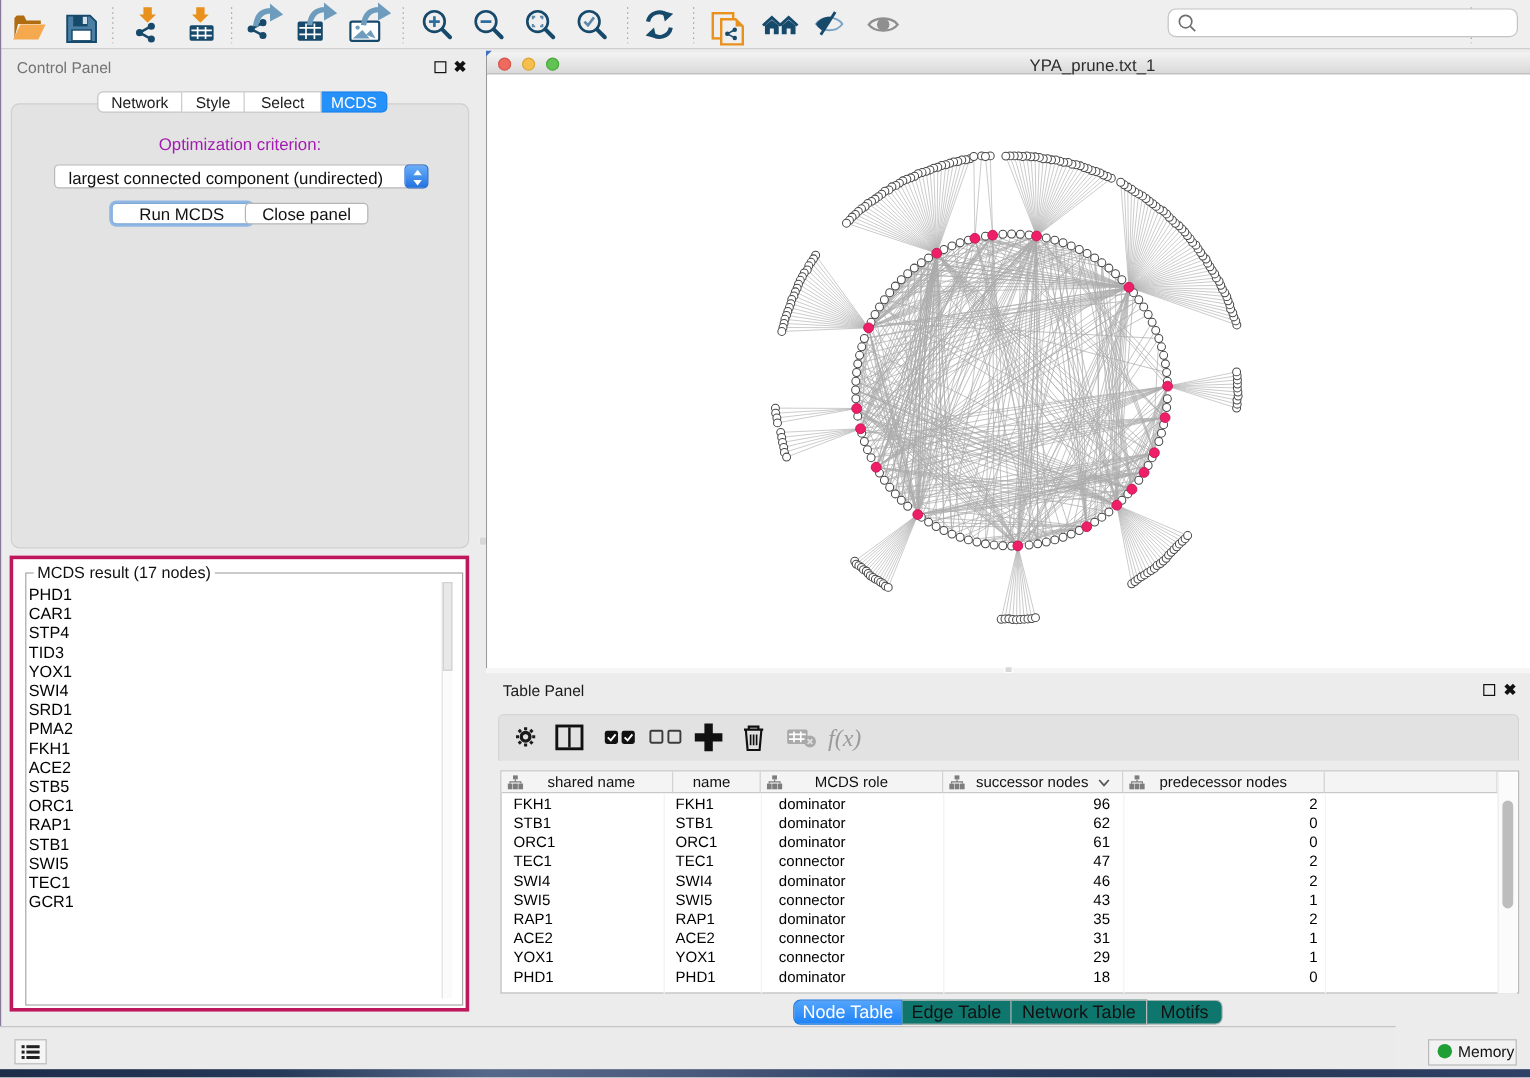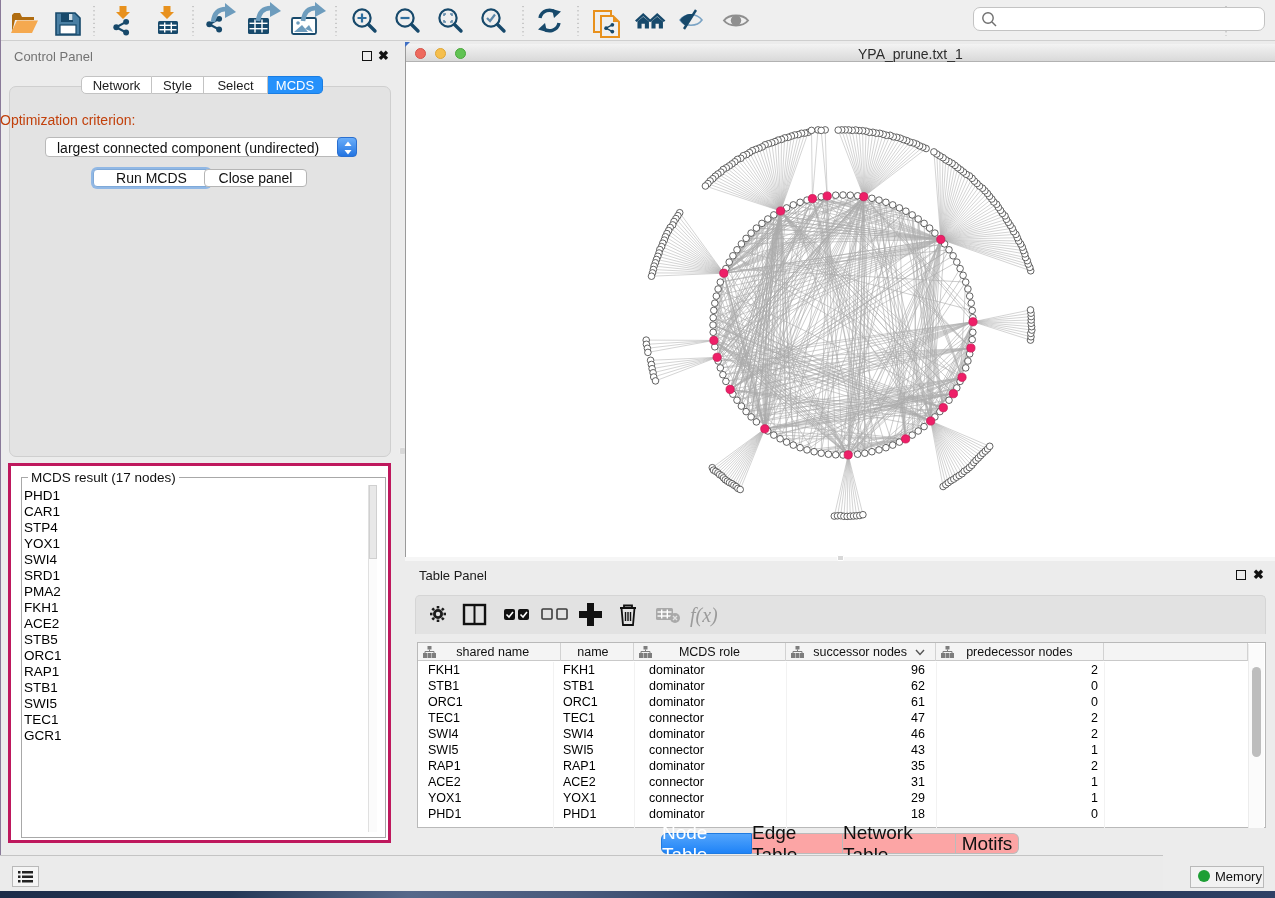--- a/index.html
+++ b/index.html
@@ -12,21 +12,21 @@
 
 #cp-title{position:absolute;left:14px;top:49px;font-size:13px;color:#737373}
 .winbtn-sq{position:absolute;width:10px;height:10px;border:1.6px solid #111}
 .winbtn-x{position:absolute;font-size:13px;font-weight:bold;color:#111;line-height:10px}
 #cp-tabs{position:absolute;top:76px;left:81px;height:18px;display:flex;font-size:13px}
 .seg{background:#fff;border:1px solid #c3c3c3;border-left:none;color:#1b1b1b;display:flex;align-items:center;justify-content:center;height:18px}
 .seg.first{border-left:1px solid #c3c3c3;border-radius:5px 0 0 5px}
 .seg.last{border-radius:0 5px 5px 0}
 .seg.sel{background:#2591fb;border-color:#1a7de2;color:#fff}
 #cp-box{position:absolute;left:9px;top:86px;width:382px;height:371px;background:#e3e3e3;border:1px solid #cfcfcf;border-radius:7px}
-#opt-label{position:absolute;left:0;top:112px;width:400px;font-size:14px;color:#c2410c}
+#opt-label{position:absolute;left:0;top:112px;width:400px;text-align:center;font-size:14px;color:#a21caf}
 #dd{position:absolute;left:45px;top:137px;width:312px;height:20px;background:#fff;border:1px solid #b9b9b9;border-radius:4px}
 #dd .txt{position:absolute;left:11px;top:2px;font-size:14px;color:#111}
 #dd .step{position:absolute;right:-1px;top:-1px;width:20px;height:20px;border-radius:4px;background:linear-gradient(#6aaefa,#2374e1);border:1px solid #2a6fd0}
 .btn{position:absolute;height:18px;background:#fff;border:1px solid #b5b5b5;border-radius:4px;font-size:14px;color:#111;text-align:center;line-height:16px}
 #btn-run{left:93px;top:169px;width:117px;box-shadow:0 0 0 2px rgba(110,165,230,.7);border-color:#7fa9d8}
 #btn-close{left:204px;top:169px;width:103px}
 #mcds-white{position:absolute;left:8px;top:463px;width:383px;height:380px;background:#fff;border:3px solid #be185d}
 #mcds-fs{position:absolute;left:10px;top:11px;width:365px;height:361px;border:1px solid #a8a8a8}
 #mcds-legend{position:absolute;left:6px;top:-8px;background:#fff;padding:0 3px;font-size:13.5px;color:#111}
 #mcds-list{position:absolute;left:1px;top:10px;width:362px;font-size:13.5px;color:#000}
@@ -49,22 +49,22 @@
 #tp-title{position:absolute;left:14px;top:7px;font-size:13px;color:#1b1b1b}
 #tp-toolbar{position:absolute;left:10px;top:34px;width:851px;height:39px;background:#e2e2e2;border:1px solid #d5d5d5;border-radius:5px 5px 0 0;border-bottom:none}
 #tp-table{position:absolute;left:12px;top:81px;width:849px;height:186px;background:#fff;border:1px solid #b9b9b9}
 #th{position:absolute;left:0;top:0;width:830px;height:18px;background:#f4f4f4;border-bottom:1px solid #c9c9c9;font-size:12.5px;color:#111;border-right:1px solid #d2d2d2}
 .thc{position:absolute;top:0;height:18px;border-right:1px solid #d2d2d2;text-align:center;line-height:18px}
 .rows{position:absolute;left:0;top:19px;width:847px;font-size:12.5px;color:#000}
 .tr{position:relative;height:16px;line-height:16px}
 .tr span{position:absolute;top:0}
 #tp-sb{position:absolute;right:1px;top:1px;width:16px;height:184px;background:#fbfbfb;border-left:1px solid #ececec}
 #tp-thumb{position:absolute;left:3px;top:23px;width:9px;height:90px;background:#bdbdbd;border-radius:4.5px}
-#tp-tabs{position:absolute;left:256px;top:272px;height:21px;display:flex;font-size:19px}
-.btab{background:#fca5a5;border:1px solid #bbb;border-left:none;display:flex;align-items:center;justify-content:center;height:21px;color:#111}
+#tp-tabs{position:absolute;left:256px;top:272px;height:21px;display:flex;font-size:15px}
+.btab{background:#0f766e;border:1px solid #bbb;border-left:none;display:flex;align-items:center;justify-content:center;height:21px;color:#111}
 .btab.first{border-left:1px solid #bbb;border-radius:6px 0 0 6px}
 .btab.last{border-radius:0 6px 6px 0}
 .btab.sel{background:linear-gradient(#53a5fc,#1f83f7);border-color:#1f7be0;color:#fff}
 
 #status{position:absolute;left:0;top:855px;width:1163px;height:36px;background:#ebebeb;border-top:1px solid #c4c4c4}
 #st-left{position:absolute;left:12px;top:10px;width:27px;height:21px;background:#f5f5f5;border:1px solid #b9b9b9}
 #st-mem{position:absolute;left:1190px;top:10px;width:74px;height:22px;background:#f2f2f2;border:1px solid #b9b9b9;font-size:13px;color:#111;line-height:20px}
 #st-mem .dot{display:inline-block;width:12px;height:12px;border-radius:50%;background:#1e9e35;margin:0 5px 0 7px;vertical-align:-1px}
 
 #desk{position:absolute;left:0;top:891px;width:1275px;height:7px;background:linear-gradient(90deg,#1d2c49 0%,#253857 18%,#56688a 32%,#4a5a7c 45%,#2c3f63 60%,#253554 78%,#2f4166 100%)}
@@ -216,20 +216,21 @@
     </div>
     <div class="btn" id="btn-run">Run MCDS</div>
     <div class="btn" id="btn-close">Close panel</div>
     <div id="mcds-white">
       <div id="mcds-fs">
         <div id="mcds-legend">MCDS result (17 nodes)</div>
         <div id="mcds-list">
           <div>PHD1</div>
           <div>CAR1</div>
           <div>STP4</div>
+          <div>TID3</div>
           <div>YOX1</div>
           <div>SWI4</div>
           <div>SRD1</div>
           <div>PMA2</div>
           <div>FKH1</div>
           <div>ACE2</div>
           <div>STB5</div>
           <div>ORC1</div>
           <div>RAP1</div>
           <div>STB1</div>

